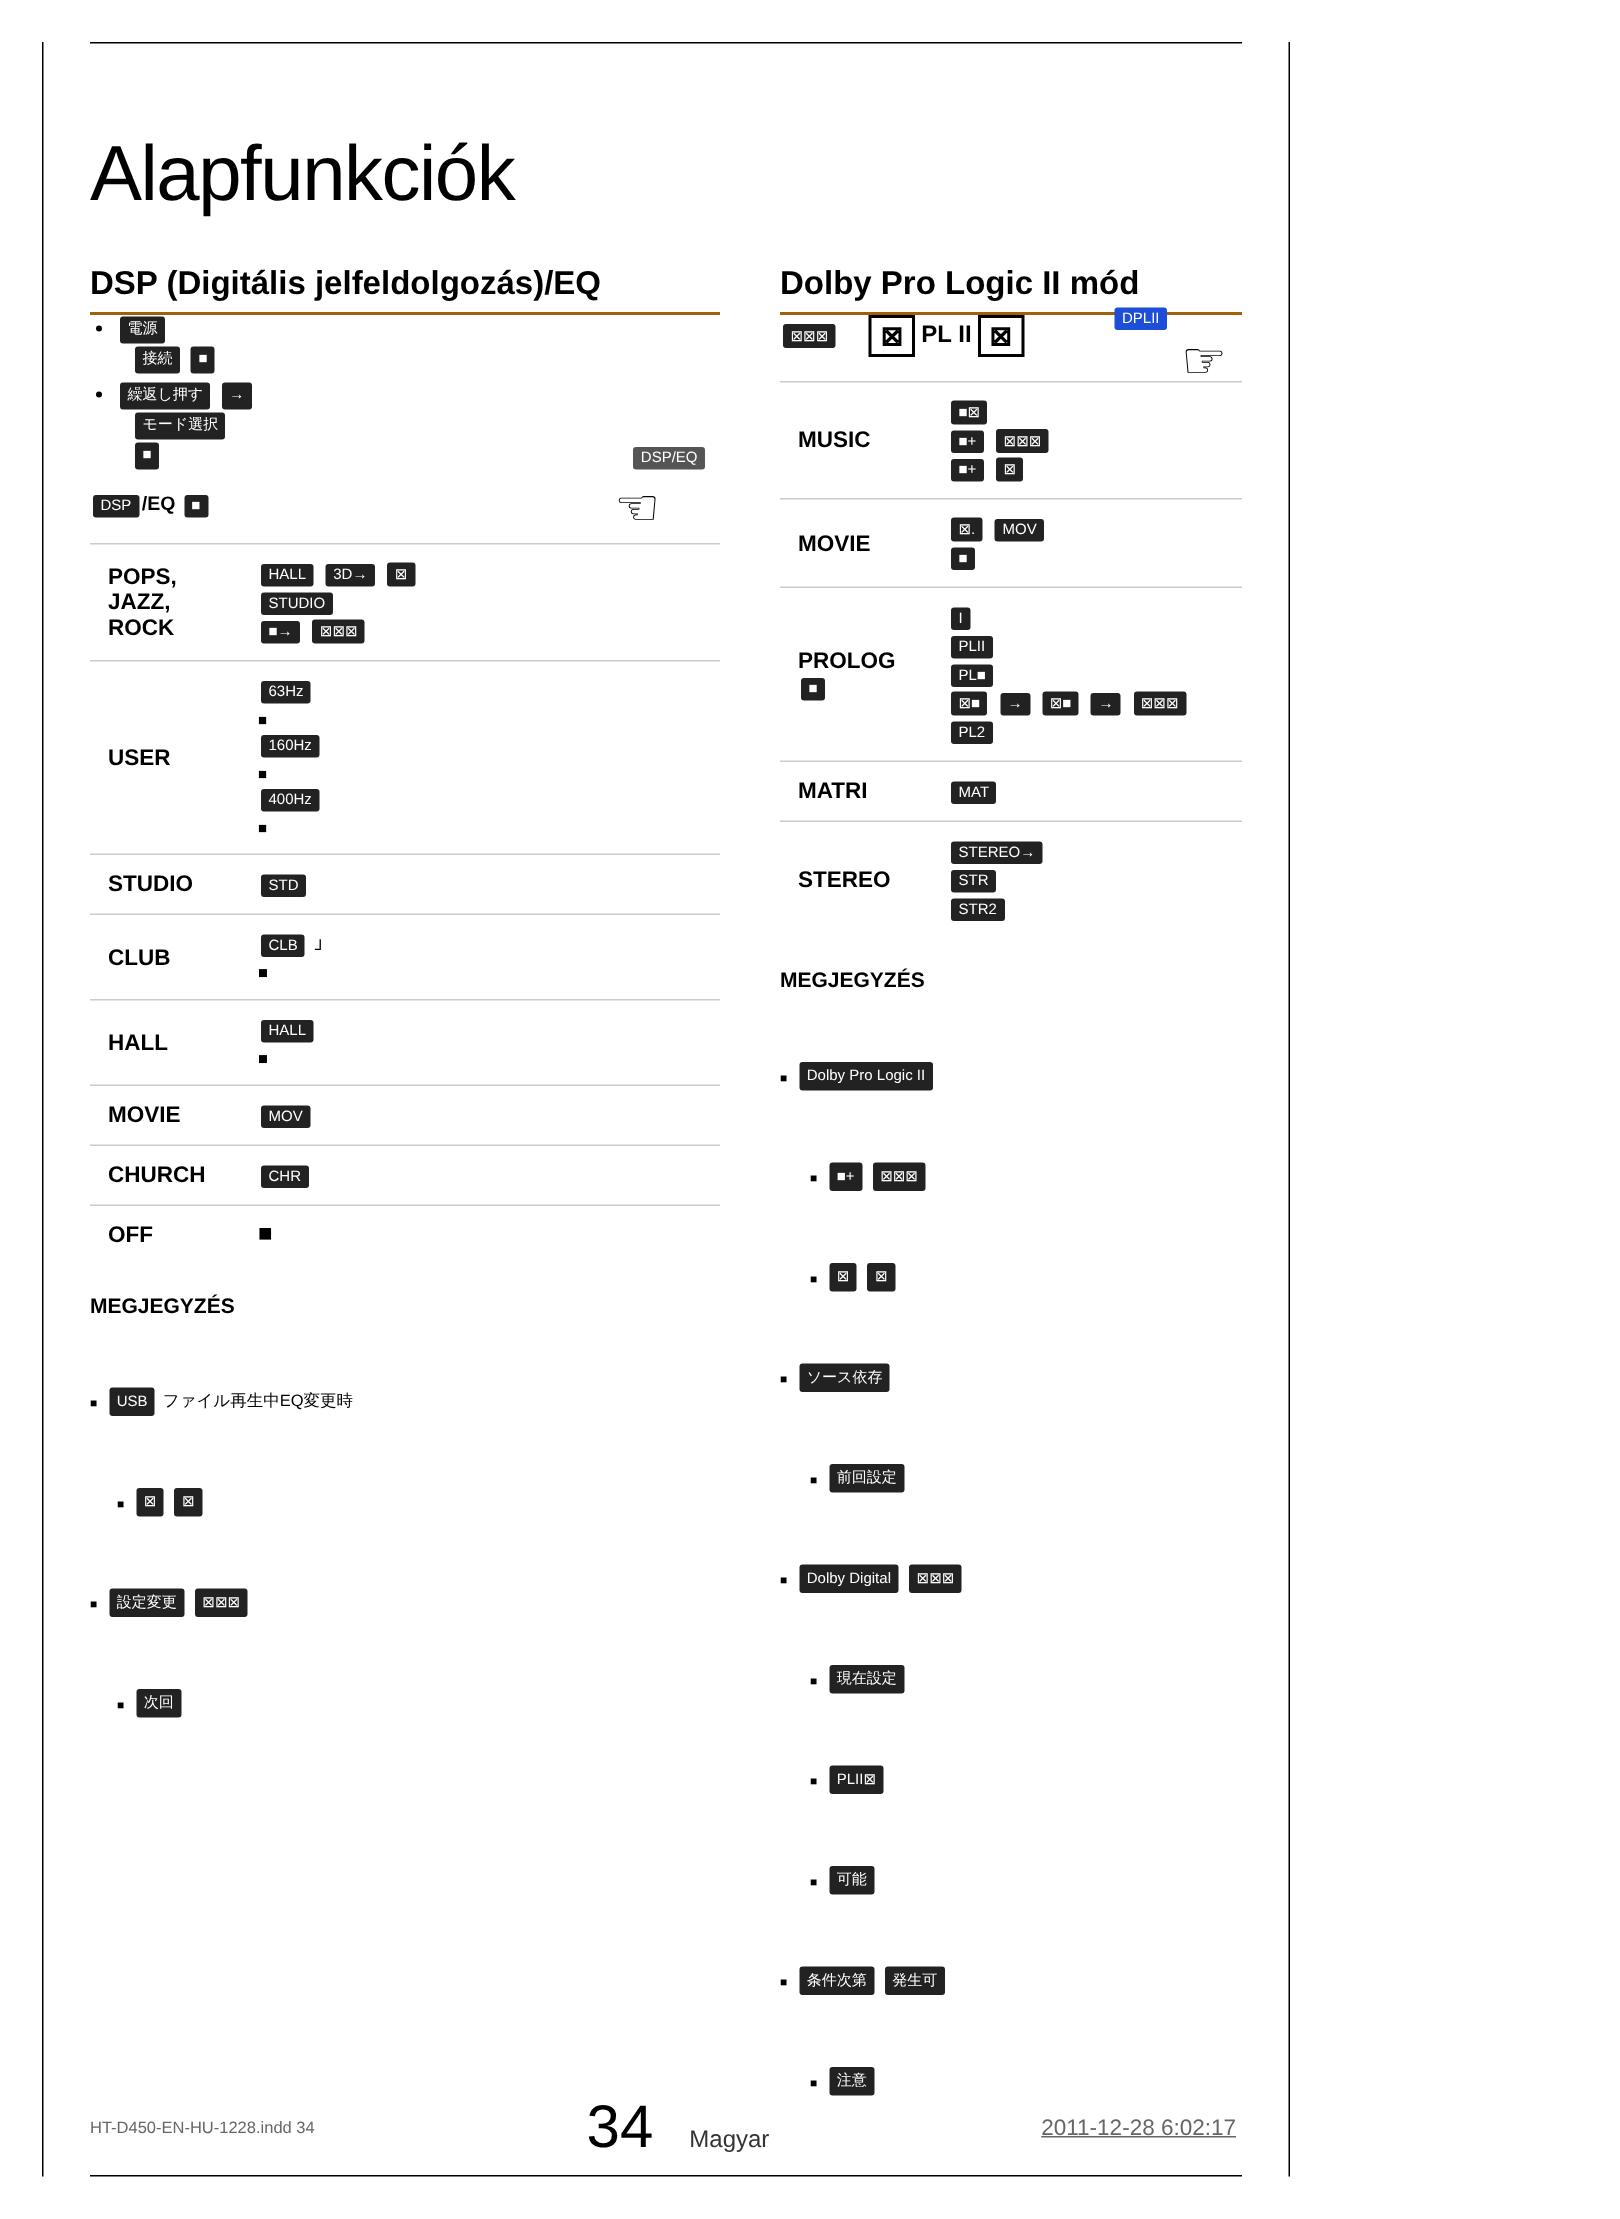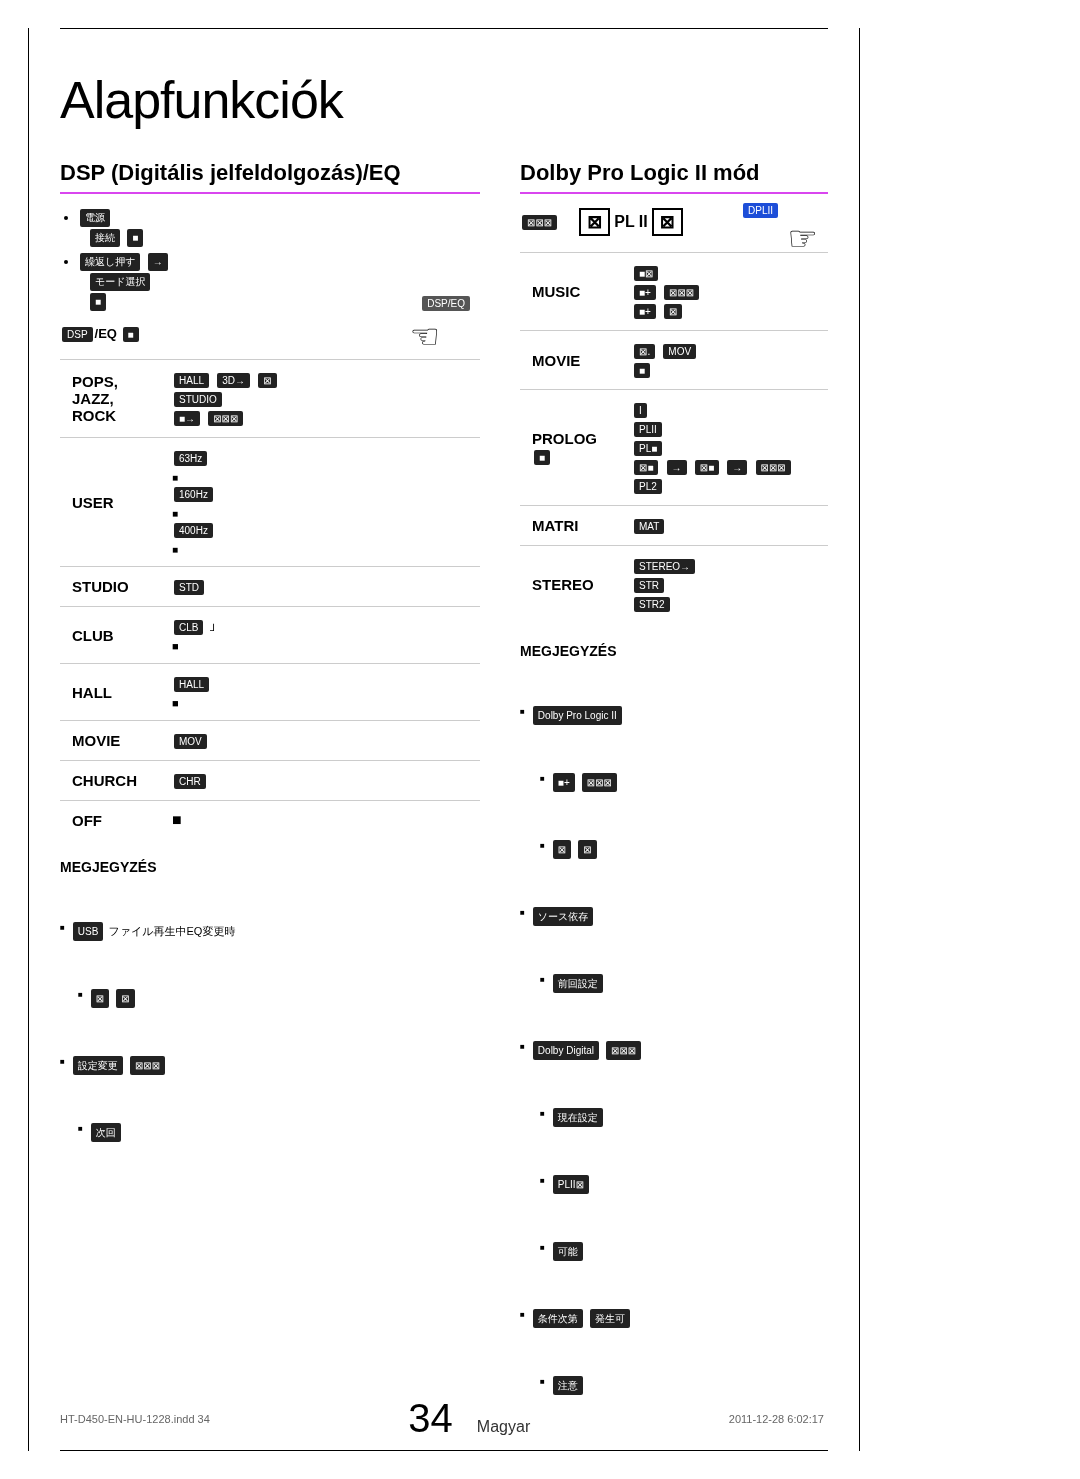--- a/index.html
+++ b/index.html
@@ -9,21 +9,21 @@
       background: #fff;
       font-family: Arial, sans-serif;
       position: relative;
       overflow: hidden;
     }
 
     .page {
       width: 888px;
       height: 1479px;
       position: relative;
-      padding: 40px 60px;
+      padding: 56px 60px;
       border-radius: 10px;
     }
 
     
     .border-top {
       position: absolute;
       top: 28px;
       left: 60px;
       right: 60px;
       height: 1px;
@@ -75,23 +75,22 @@
     }
 
     .right-column {
       flex: 1;
     }
 
     .section-title {
       font-size: 22px;
       font-weight: 700;
       color: #000;
-      border-bottom: 2px solid #d946ef;
+      border-bottom: 2px solid #a16207;
       padding-bottom: 6px;
-      margin-bottom: 14px;
     }
 
     .intro-list {
       list-style: disc;
       padding-left: 18px;
       margin-bottom: 14px;
     }
     .intro-list li {
       font-size: 12px;
       margin-bottom: 4px;
@@ -144,21 +143,21 @@
       margin-bottom: 8px;
     }
     .notes-list {
       list-style: none;
       padding: 0;
     }
     .notes-list > li {
       font-size: 11px;
       margin-bottom: 5px;
       display: flex;
-      align-items: flex-start;
+      align-items: center;
       gap: 6px;
       margin-top: 46px;
     }
     .notes-list > li::before {
       content: '■';
       font-size: 8px;
       margin-top: 2px;
       flex-shrink: 0;
     }
 
@@ -188,22 +187,23 @@
     }
     .footer-page-num {
       font-size: 40px;
       font-weight: 300;
     }
     .footer-lang {
       font-size: 16px;
       color: #333;
     }
     .footer-date {
-      font-size: 11px;
+      font-size: 15px;
       color: #666;
+      text-decoration: underline;
     }
 
     .dolby-table {
       width: 100%;
       border-collapse: collapse;
     }
     .dolby-table td {
       border-top: 1px solid #ccc;
       padding: 10px 12px;
       vertical-align: top;

